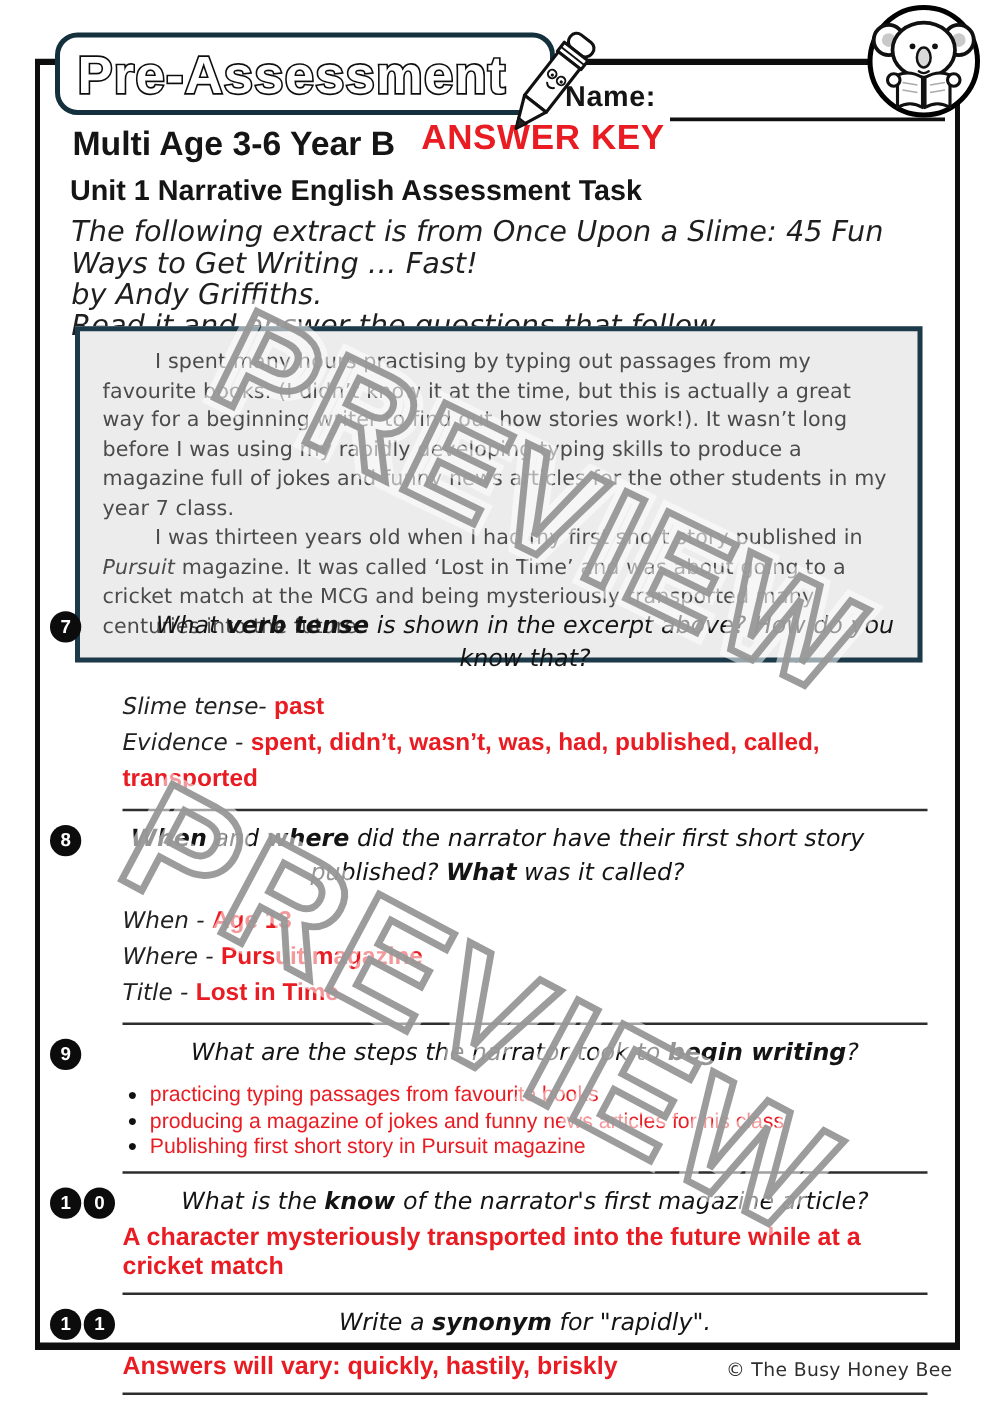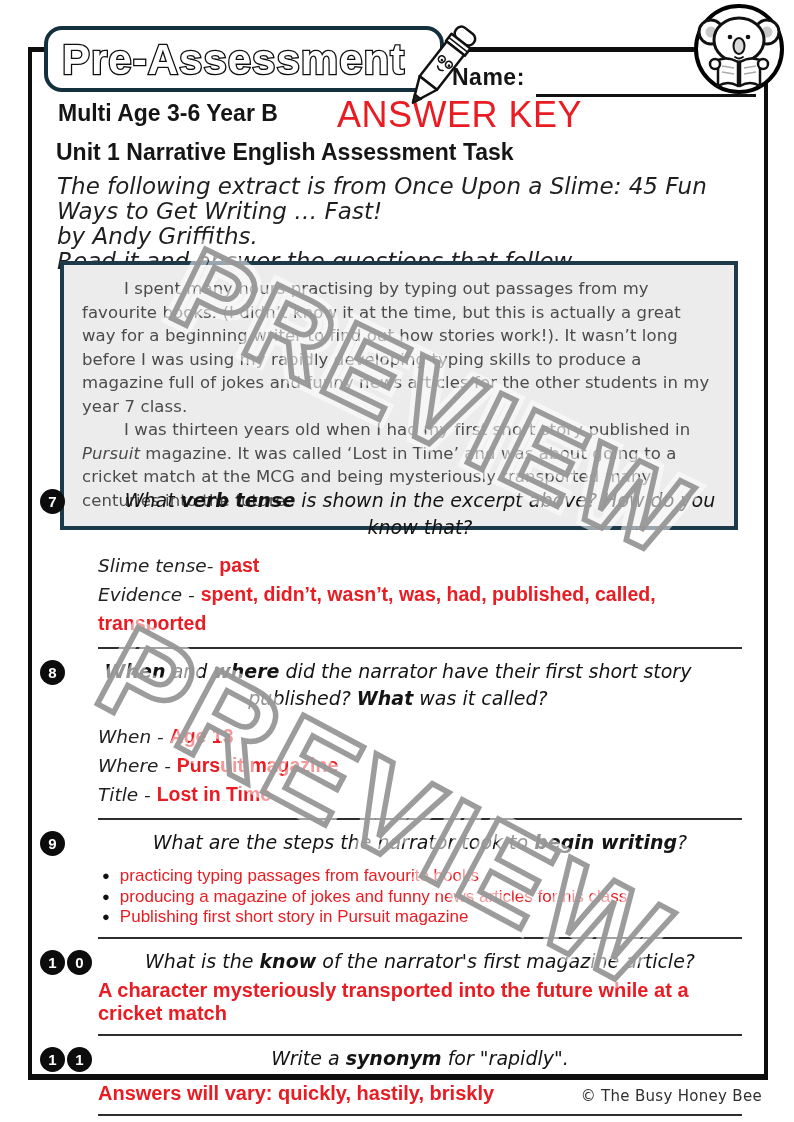--- a/index.html
+++ b/index.html
@@ -8,22 +8,22 @@
   .frame{position:absolute;left:28px;top:47px;width:732px;height:1022px;
          border:solid #0e0e0e;border-width:5px 4px 6px 4px;z-index:1;}
   
   .badge{position:absolute;left:44px;top:26px;width:392px;height:58px;background:#fff;
          border:4px solid #14303d;border-radius:18px;z-index:4;display:flex;align-items:center;}
   .badge svg{width:100%;height:100%;}
   .pencil{position:absolute;left:398px;top:18px;width:84px;height:100px;z-index:5;}
   .koala{position:absolute;left:692px;top:2px;width:94px;height:94px;z-index:4;}
   .name-label{position:absolute;left:452px;top:64px;font-size:23px;font-weight:700;letter-spacing:.5px;z-index:2;}
   .name-line{position:absolute;left:536px;top:66px;width:220px;height:28px;border-bottom:3px solid #111;z-index:2;}
-  .course{position:absolute;left:58px;top:100px;font-size:23px;font-weight:700;z-index:2;}
-  .answer-key{position:absolute;left:337px;top:94px;font-size:36px;font-weight:400;letter-spacing:.5px;z-index:2;}
+  .course{position:absolute;left:58px;top:100px;font-size:27px;font-weight:700;z-index:2;}
+  .answer-key{position:absolute;left:337px;top:94px;font-size:28px;font-weight:700;letter-spacing:.5px;z-index:2;}
   .unit{position:absolute;left:56px;top:139px;font-size:23px;font-weight:700;z-index:2;}
   .intro{position:absolute;left:57px;top:174px;width:700px;z-index:2;
          font-family:"DejaVu Sans",sans-serif;font-style:italic;font-size:23px;line-height:25px;color:#1f1f1f;}
   
   .extract{position:absolute;left:60px;top:261px;width:634px;padding:12px 18px 14px 18px;
            background:#ececec;border:4px solid #1c3a49;z-index:2;}
   .extract p{margin:0;text-indent:42px;font-family:"DejaVu Sans",sans-serif;
              font-size:16.5px;line-height:23.5px;color:#4b4b4b;letter-spacing:.1px;}
   .extract .it{font-style:italic;}
   

